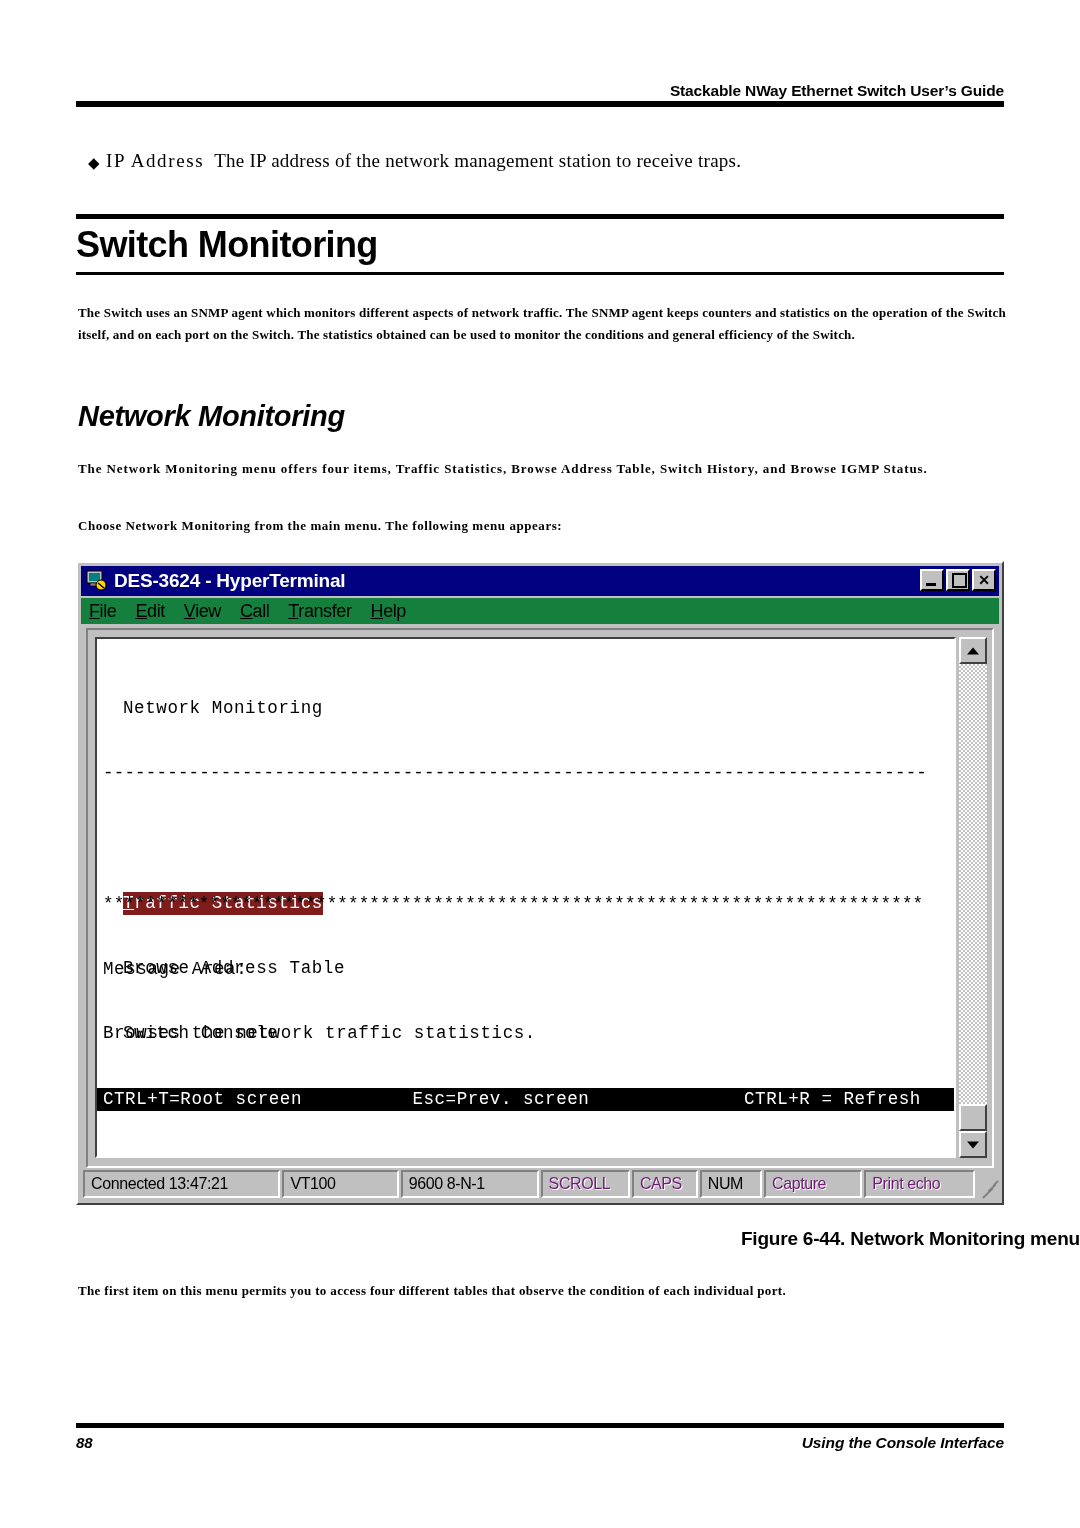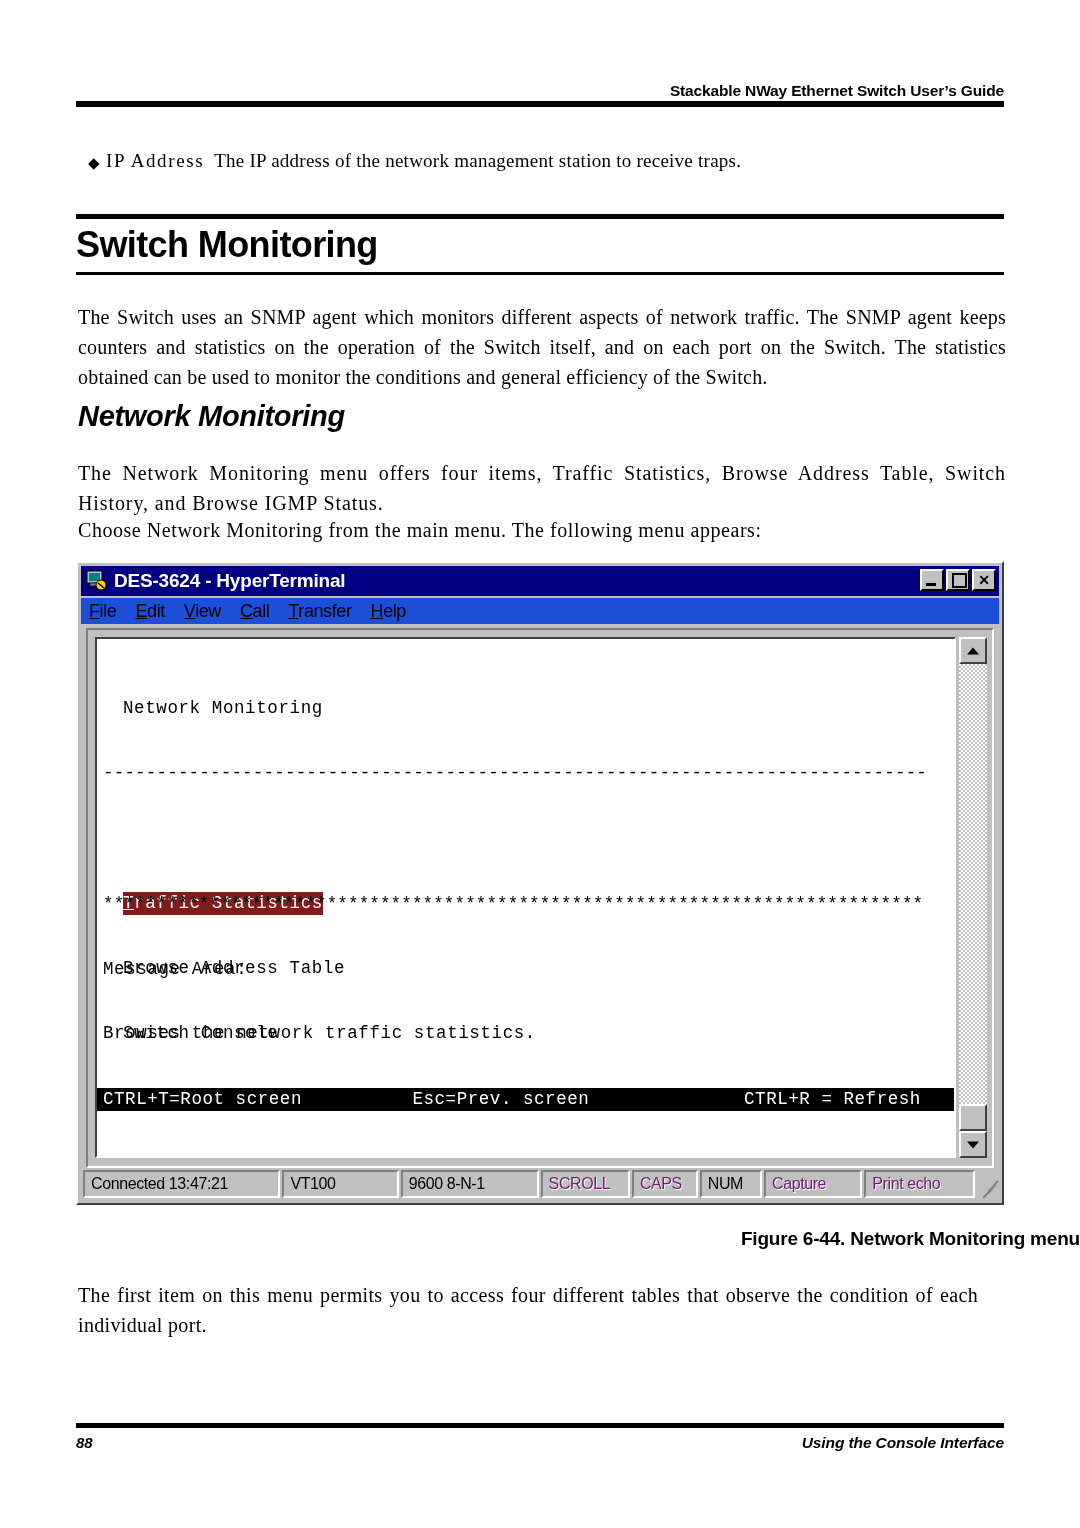--- a/index.html
+++ b/index.html
@@ -87,24 +87,25 @@
     left: 76px;
     top: 272px;
     width: 928px;
     height: 3px;
     background: #000;
   }
 
   
   .para {
     position: absolute;
-    font-size: 20px;
-    line-height: 30px;
+    font-size: 13px;
+    line-height: 22px;
     text-align: justify;
     letter-spacing: 0.2px;
+    font-weight: bold;
   }
   .para-intro {
     left: 78px;
     top: 302px;
     width: 928px;
   }
 
   
   .h2-title {
     position: absolute;
@@ -211,21 +212,21 @@
 
   .ht-menubar {
     position: absolute;
     left: 3px; top: 35px;
     width: 918px;
     height: 26px;
     display: flex;
     align-items: center;
     padding-left: 8px;
     box-sizing: border-box;
-    background: #1d4ed8;
+    background: #15803d;
   }
   .ht-menu-item {
     font-family: "Liberation Sans", sans-serif;
     font-size: 18px;
     color: #000;
     margin-right: 19px;
     letter-spacing: -0.4px;
   }
   .ht-menu-item u { text-decoration: underline; }
 

